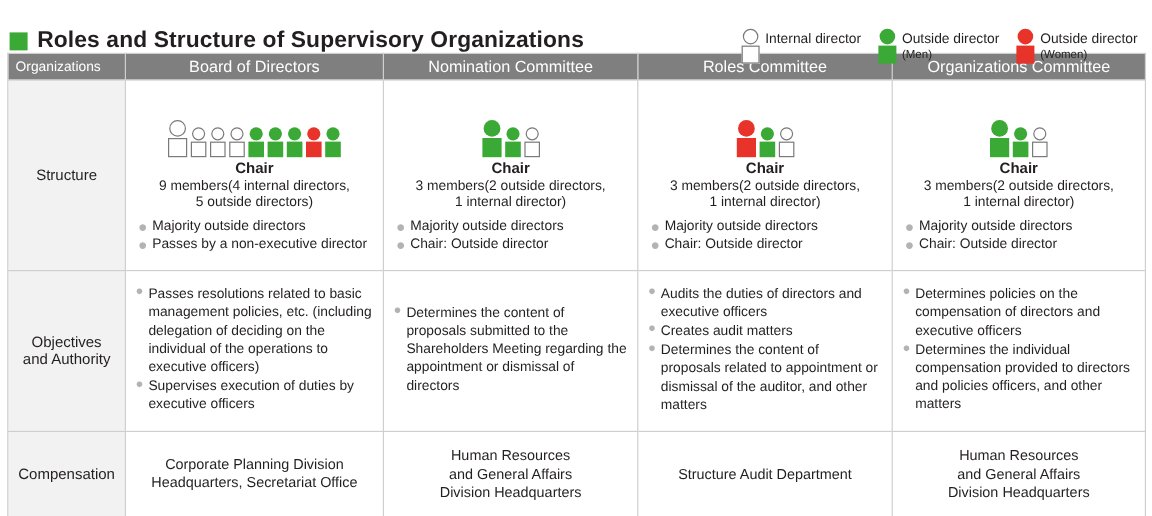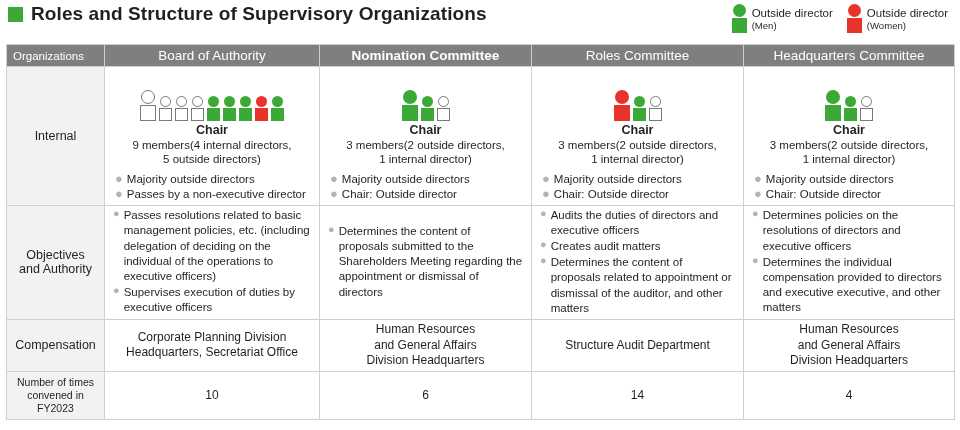--- a/index.html
+++ b/index.html
@@ -9,21 +9,21 @@
     font-family: "Liberation Sans", sans-serif;
     background: #ffffff;
     color: #231f20;
     overflow: hidden;
   }
   .page { position: relative; width: 960px; height: 430px; }
 
   
   .header {
     display: flex; align-items: flex-start;
-    padding: 3px 8px 4px 8px;
+    padding: 23px 8px 4px 8px;
     height: 44px;
   }
   .title-wrap { display:flex; align-items:center; gap:8px; flex: 0 0 auto; }
   .title-square { width: 15px; height: 15px; background:#3aa935; display:inline-block; }
   .title-text { font-size: 19px; font-weight: bold; color:#231f20; letter-spacing: .1px; }
 
   .legend { margin-left: auto; display:flex; align-items:center; gap:14px; padding-right:4px; padding-top:1px;}
   .legend-item { display:flex; align-items:flex-start; gap:5px; }
   .legend-label { font-size: 11.5px; line-height: 1.15; color:#231f20; padding-top:3px;}
   .legend-label small { display:block; }
@@ -48,21 +48,21 @@
   }
   .colhead.first {
     background:#7f7f7f; font-size: 11.5px;
     text-align:left; padding-left:6px;
   }
   .rowhead {
     background:#f2f2f2; text-align:center; font-size:12.5px; color:#231f20; padding: 4px 3px;
   }
   .rowhead.small { font-size: 10.5px; line-height:1.25; }
 
-  td.cell { padding: 2px 8px; font-size: 12px; background:#fff; }
+  td.cell { padding: 12px 8px; font-size: 12px; background:#fff; }
 
   
   .struct { text-align:center; padding: 6px 4px 8px 4px; }
   .icons { display:flex; justify-content:center; align-items:flex-end; gap:3px; min-height: 52px; }
   .icon-col { display:flex; flex-direction:column; align-items:center; justify-content:flex-end; }
   .chair-label { font-size: 12.5px; font-weight:bold; margin-top: 2px; }
   .members { font-size: 11.5px; line-height:1.25; margin-top:1px; }
   .bullets { margin-top: 5px; text-align:left; padding-left: 2px; }
   .bullet { font-size: 11.5px; line-height: 1.35; display:flex; gap:4px; align-items:flex-start;}
   .dot { color:#b3b3b3; font-size:13px; line-height:1.05; flex: 0 0 auto; }
@@ -78,20 +78,27 @@
 <body>
 
 <div class="page">
 
   <div class="header">
     <div class="title-wrap">
       <span class="title-square"></span>
       <span class="title-text">Roles and Structure of Supervisory Organizations</span>
     </div>
     <div class="legend" id="legend">
+        <div class="legend-item">
+          <span class="person">
+            <span class="head" style="width: 13px; height: 13px; background: rgb(255, 255, 255); border: 1.5px solid rgb(122, 122, 122);"></span>
+            <span class="body" style="width: 15px; height: 15px; background: rgb(255, 255, 255); border: 1.5px solid rgb(122, 122, 122);"></span>
+          </span>
+          <span class="legend-label">Internal director</span>
+        </div>
         <div class="legend-item">
           <span class="person">
             <span class="head" style="width: 13px; height: 13px; background: rgb(58, 169, 53);"></span>
             <span class="body" style="width: 15px; height: 15px; background: rgb(58, 169, 53);"></span>
           </span>
           <span class="legend-label">Outside director<small>(Men)</small></span>
         </div>
         <div class="legend-item">
           <span class="person">
             <span class="head" style="width: 13px; height: 13px; background: rgb(232, 51, 42);"></span>
@@ -99,29 +106,29 @@
           </span>
           <span class="legend-label">Outside director<small>(Women)</small></span>
         </div>
       </div>
   </div>
 
   <table class="matrix">
     <thead>
       <tr id="head-row">
           <th class="colhead first" style="width: 98px;">Organizations</th>
-          <th class="colhead" style="width: 215px;">Board of Authority</th>
-          <th class="colhead" style="width: 212px; font-weight: bold;">Nomination Committee</th>
+          <th class="colhead" style="width: 215px;">Board of Directors</th>
+          <th class="colhead" style="width: 212px;">Nomination Committee</th>
           <th class="colhead" style="width: 212px;">Roles Committee</th>
-          <th class="colhead" style="width: 211px;">Headquarters Committee</th>
+          <th class="colhead" style="width: 211px;">Organizations Committee</th>
         </tr>
     </thead>
     <tbody id="body-rows">
         <tr>
-          <td class="rowhead">Internal</td>
+          <td class="rowhead">Structure</td>
           <td class="cell struct">
             <div class="icons">
               <div class="icon-col">
                 <span class="person">
                   <span class="head" style="width: 14px; height: 14px; background: rgb(255, 255, 255); border: 1.5px solid rgb(122, 122, 122);"></span>
                   <span class="body" style="width: 16px; height: 16px; background: rgb(255, 255, 255); border: 1.5px solid rgb(122, 122, 122);"></span>
                 </span>
               </div>
               <div class="icon-col">
                 <span class="person">
@@ -316,25 +323,25 @@
               <span>Creates audit matters</span>
             </div>
             <div class="bullet">
               <span class="dot sm">●</span>
               <span>Determines the content of proposals related to appointment or dismissal of the auditor, and other matters</span>
             </div>
           </td>
           <td class="cell obj">
             <div class="bullet">
               <span class="dot sm">●</span>
-              <span>Determines policies on the resolutions of directors and executive officers</span>
-            </div>
-            <div class="bullet">
-              <span class="dot sm">●</span>
-              <span>Determines the individual compensation provided to directors and executive executive, and other matters</span>
+              <span>Determines policies on the compensation of directors and executive officers</span>
+            </div>
+            <div class="bullet">
+              <span class="dot sm">●</span>
+              <span>Determines the individual compensation provided to directors and policies officers, and other matters</span>
             </div>
           </td>
         </tr>
         <tr>
           <td class="rowhead">Compensation</td>
           <td class="cell sec">Corporate Planning Division<br>Headquarters, Secretariat Office</td>
           <td class="cell sec">Human Resources<br>and General Affairs<br>Division Headquarters</td>
           <td class="cell sec">Structure Audit Department</td>
           <td class="cell sec">Human Resources<br>and General Affairs<br>Division Headquarters</td>
         </tr>

